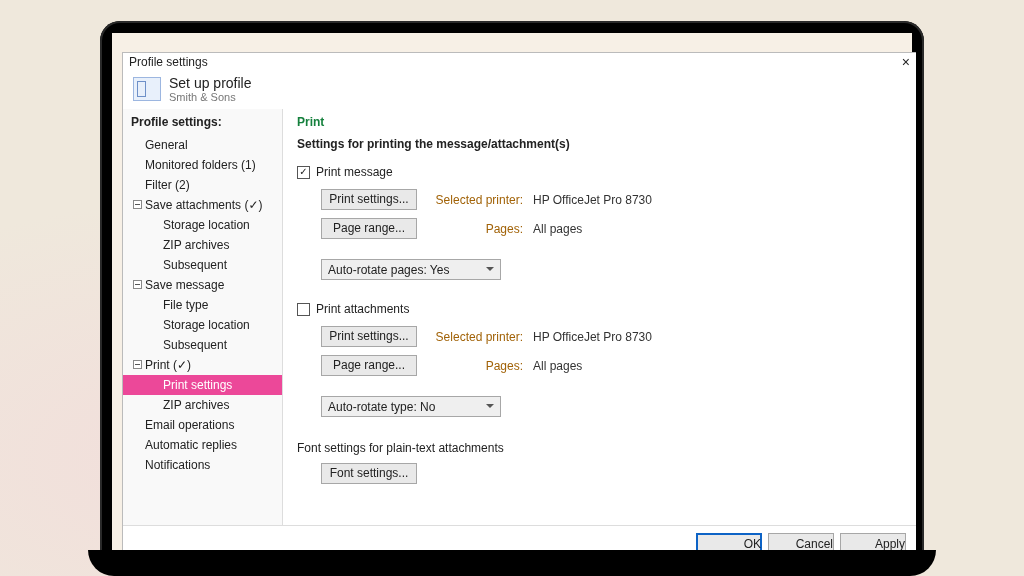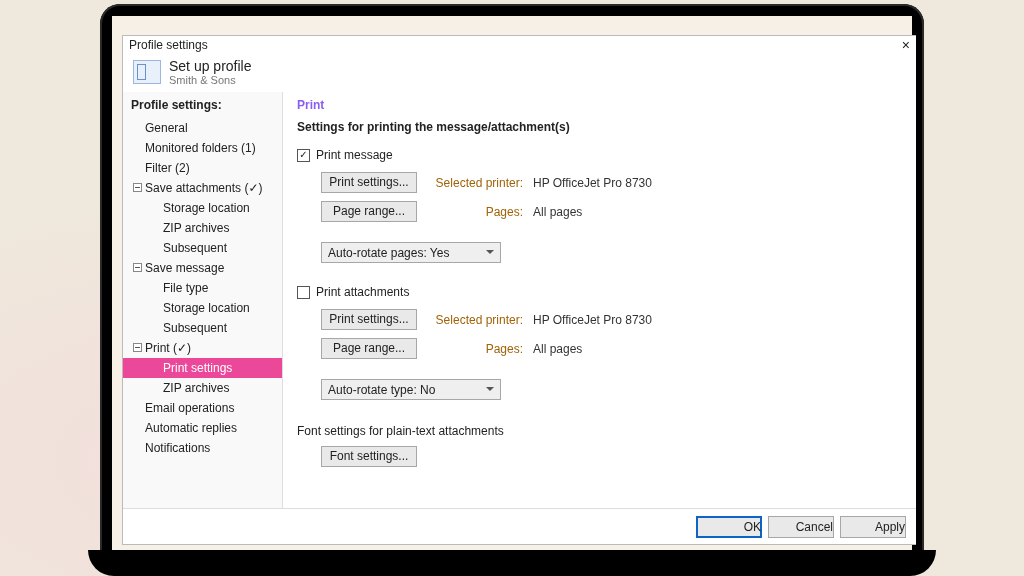--- a/index.html
+++ b/index.html
@@ -1,20 +1,20 @@
 <!DOCTYPE html>
 <html><head>
 <meta charset="utf-8">
 <style>
   *{box-sizing:border-box;margin:0;padding:0;font-family:"Segoe UI",Tahoma,sans-serif;font-size:12px;color:#222;}
   body{width:1024px;height:576px;overflow:hidden;}
   .bg{width:1024px;height:576px;background:#efe6da;position:relative;}
   .photo{position:absolute;inset:0;background:radial-gradient(ellipse at 20% 80%,#f2dedb 0%,#efe8dc 40%),radial-gradient(ellipse at 95% 40%,#f7dedb 0%,transparent 42%),radial-gradient(ellipse at 50% 65%,#d7c6a7 0%,transparent 45%),#efe6d8;}
   .logo{position:absolute;left:100px;bottom:87px;width:46px;height:52px;}
-  .laptop{position:absolute;left:100px;top:4px;width:824px;height:548px;background:#000;border-radius:20px 20px 0 0;padding:12px 12px 0 12px;box-shadow:0 0 0 2px #2a2a2a inset;}
+  .laptop{position:absolute;left:100px;top:21px;width:824px;height:548px;background:#000;border-radius:20px 20px 0 0;padding:12px 12px 0 12px;box-shadow:0 0 0 2px #2a2a2a inset;}
   .laptop-base{position:absolute;left:88px;right:88px;bottom:0;height:26px;background:#000;border-radius:0 0 40px 40px;}
   .laptop-notch{position:absolute;left:50%;transform:translateX(-50%);top:0;width:120px;height:14px;background:#000;border-radius:0 0 12px 12px;}
   .screen{width:100%;height:100%;background:#f7f0e6;position:relative;}
   .window{position:absolute;left:10px;top:19px;right:-4px;bottom:7px;background:#fff;display:flex;flex-direction:column;border:1px solid #bbb;border-right:none;}
   .titlebar{height:18px;display:flex;align-items:center;padding:0 6px;font-size:11px;color:#555;}
   .close-x{margin-left:auto;font-family:Arial;font-size:14px;color:#222;}
   .header{display:flex;align-items:center;padding:4px 10px 6px 10px;gap:8px;}
   .hdr-icon{width:28px;height:24px;background:#e8f0fb;border:1px solid #9cb6e0;position:relative;}
   .hdr-icon::after{content:"";position:absolute;left:3px;right:14px;top:3px;bottom:3px;border:1px solid #6e90c8;}
   .hdr-title{font-size:14px;}
@@ -22,21 +22,21 @@
   .body{flex:1;display:flex;min-height:0;}
   .sidebar{width:160px;background:#f9f9f9;border-right:1px solid #ddd;padding:6px 0;overflow:hidden;}
   .sb-title{font-weight:bold;font-size:12px;padding:0 8px 6px 8px;}
   .sb-item{padding:2px 0 2px 22px;line-height:16px;white-space:nowrap;cursor:default;}
   .sb-sub{padding-left:40px;}
   .sb-exp{position:relative;padding-left:22px;}
   .sb-exp::before{content:"";position:absolute;left:10px;top:5px;width:7px;height:7px;border:1px solid #888;background:#fff;}
   .sb-exp.minus::after{content:"";position:absolute;left:12px;top:9px;width:5px;height:1px;background:#555;}
   .sb-sel{background:#ec4899;color:#fff;}
   .main{flex:1;padding:6px 14px;display:flex;flex-direction:column;gap:8px;overflow:hidden;}
-  .m-title{font-weight:bold;color:#8b5cf6;}
+  .m-title{font-weight:bold;color:#15803d;}
   .m-desc{font-weight:bold;}
   .chk{display:flex;align-items:center;gap:6px;margin-top:6px;margin-bottom:2px;}
   .chk .box{width:13px;height:13px;border:1px solid #555;display:flex;align-items:center;justify-content:center;font-size:10px;line-height:1;color:#222;}
   .row{display:flex;align-items:center;gap:10px;margin-left:24px;line-height:20px;}
   .btn{min-width:96px;height:21px;background:#e9e9e9;border:1px solid #a7a7a7;text-align:center;line-height:19px;cursor:default;}
   .lbl{width:96px;text-align:right;color:#a16207;}
   .val{color:#333;}
   .select{width:180px;height:21px;border:1px solid #a7a7a7;background:#efefef;display:flex;align-items:center;padding:0 6px;position:relative;margin-left:24px;}
   .select::after{content:"";position:absolute;right:6px;top:7px;border:4px solid transparent;border-top-color:#555;}
   .section-label{margin-top:16px;}

